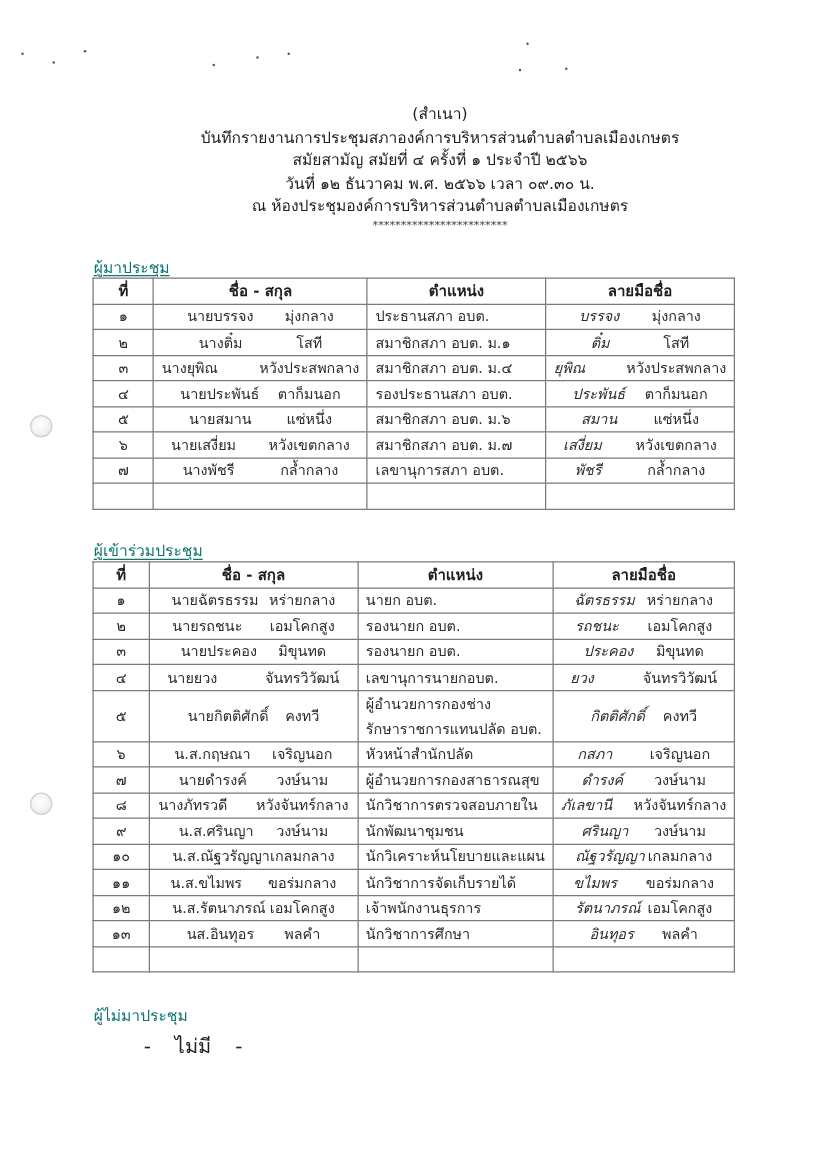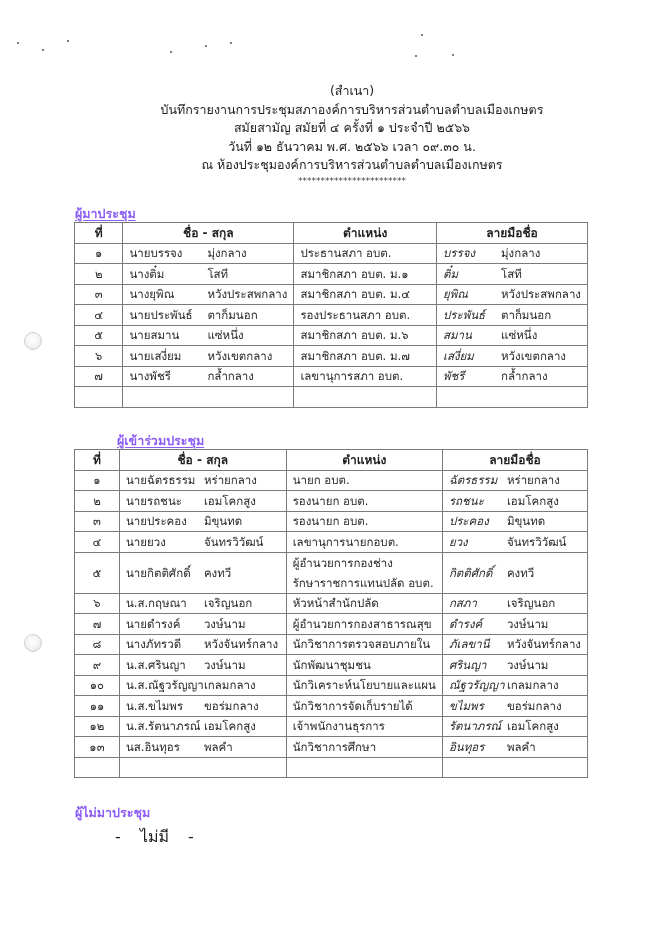--- a/index.html
+++ b/index.html
@@ -13,38 +13,38 @@
     background: radial-gradient(circle at 45% 40%, #ffffff 0%, #f2f2f2 55%, #d9d9d9 100%);
     border: 1px solid #d0d0d0;
   }
   .header-block {
     position: absolute; left: 0; top: 82px; width: 660px; text-align: center;
     font-size: 12.5px; line-height: 18.5px; color: #1e1e1e;
   }
   .header-block div { white-space: nowrap; padding-left: 44px; }
   .stars { font-size: 9px; letter-spacing: 0px; color: #444; line-height: 12px; }
   .section-title {
-    position: absolute; left: 75px; font-size: 12.5px; font-weight: bold; color: #8b5cf6;
+    position: absolute; left: 75px; font-size: 12.5px; font-weight: normal; color: #0f766e;
     text-decoration: underline; text-underline-offset: 2px;
   }
   table.att {
     position: absolute; left: 74px; width: 514px; border-collapse: collapse;
     font-size: 11.5px; color: #2a2a2a;
   }
   table.att th, table.att td {
     border: 1px solid #7a7a7a; height: 19.5px; padding: 0 6px; white-space: nowrap;
     vertical-align: middle;
   }
   table.att th { font-weight: bold; text-align: center; font-size: 12px; color: #1e1e1e; }
   table.att td.no { text-align: center; }
   .c-no { width: 44px; }
   .c-name { width: 155px; }
   .c-pos { width: 136px; }
   .c-sig { width: 125px; }
-  .split { display: flex; justify-content: flex-start; }
+  .split { display: flex; justify-content: center; }
   .split .first { display: inline-block; width: 78px; }
   .sig .first { width: 58px; font-style: italic; }
   td.multi { vertical-align: top; line-height: 20px; padding-top: 1px; }
   .absent-title { top: 803px; }
   .absent-val { position: absolute; left: 115px; top: 824px; font-size: 16px; color: #222; }
   .absent-val span { margin-right: 14px; }
 </style>
 </head>
 <body>
 
@@ -209,21 +209,21 @@
       </tr>
       <tr>
         <td></td>
         <td></td>
         <td></td>
         <td></td>
       </tr>
     </tbody>
 </table>
 
-<div class="section-title" style="top:431px;margin-left:42px;">ผู้เข้าร่วมประชุม</div>
+<div class="section-title" style="top:431px;">ผู้เข้าร่วมประชุม</div>
 <table class="att" style="top:449px;">
   <thead>
     <tr>
       <th class="c-no">ที่</th>
       <th class="c-name">ชื่อ -  สกุล</th>
       <th class="c-pos">ตำแหน่ง</th>
       <th class="c-sig">ลายมือชื่อ</th>
     </tr>
   </thead>
   <tbody id="participants-body">

